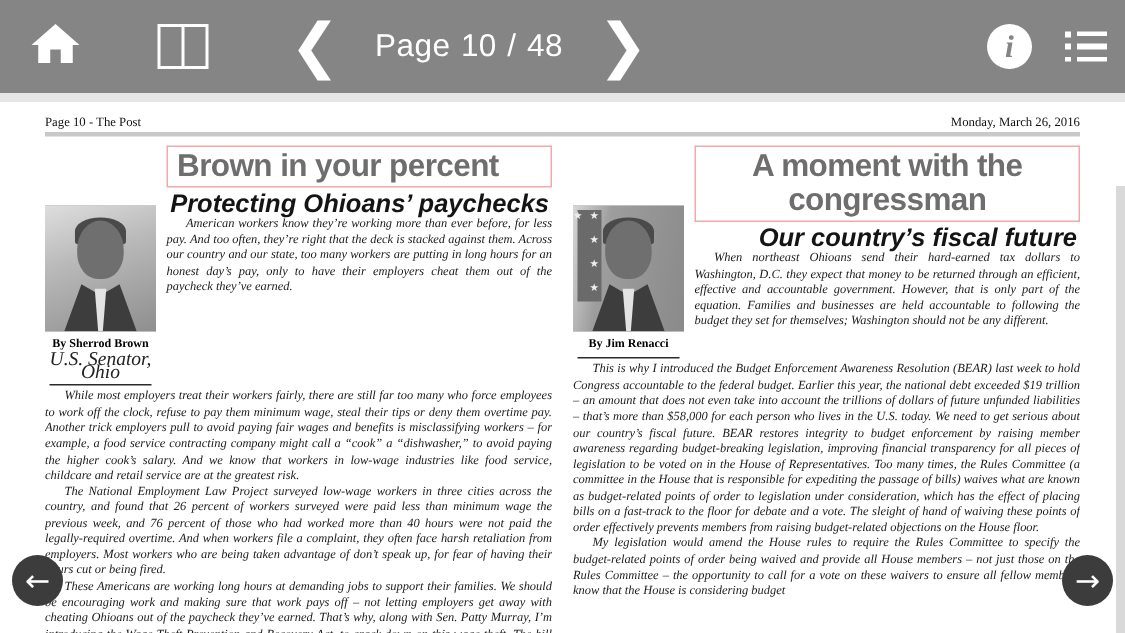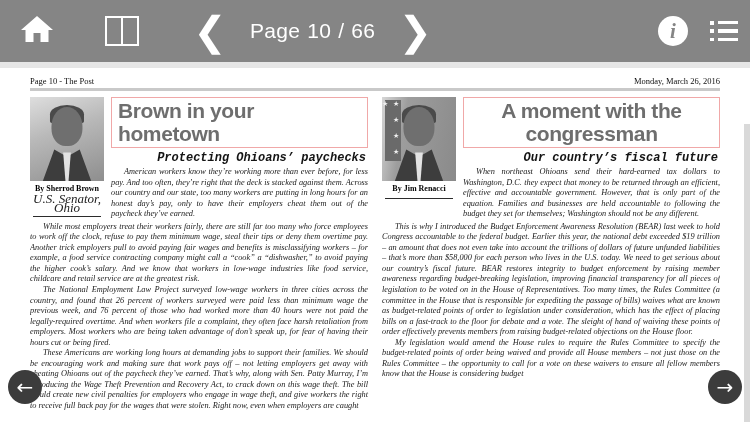--- a/index.html
+++ b/index.html
@@ -90,21 +90,21 @@
     font-size: 8.5px; color: #111;
     padding-bottom: 2px;
   }
   #folio-rule { height: 3px; background: #c9c9c9; margin-bottom: 6px; }
 
   #articles { display: flex; gap: 14px; }
   .article { width: 338px; position: relative; }
 
   .art-top { display: flex; gap: 7px; align-items: flex-start; }
 
-  .mug-col { width: 74px; flex: 0 0 74px; }
+  .mug-col { width: 74px; flex: 0 0 74px; margin-top: 40px; }
   .mug {
     width: 74px; height: 84px;
     background: #9a9a9a;
     position: relative; overflow: hidden;
     filter: grayscale(1);
   }
   
   .mug .bg { position: absolute; inset: 0; background:
       linear-gradient(160deg,#dedede 0%, #b9b9b9 40%, #8e8e8e 100%); }
   .mug .head {
@@ -165,23 +165,23 @@
   .headline {
     font-family: "Liberation Sans", sans-serif;
     font-weight: bold;
     font-size: 21px;
     line-height: 23px;
     color: #6e6e6e;
     letter-spacing: -0.4px;
   }
   .headline.center { text-align: center; }
   .subhead {
-    font-family: Liberation Mono, monospace;
+    font-family: Liberation Sans, sans-serif;
     font-style: italic; font-weight: bold;
-    font-size: 12px; line-height: 17px;
+    font-size: 17px; line-height: 17px;
     color: #141414;
     text-align: right;
     padding: 2px 2px 0 0;
   }
 
   .body-text {
     font-family: "Liberation Serif", serif;
     font-size: 8.3px;
     line-height: 10.55px;
     color: #1a1a1a;
@@ -235,21 +235,21 @@
   </div>
 
   <div class="tb-btn tb-prev">
     <span class="chev">❮</span>
   </div>
 
   <div id="page-indicator">
     <span>Page</span>
     <span>10</span>
     <span class="sep-num">/</span>
-    <span>66</span>
+    <span>48</span>
   </div>
 
   <div class="tb-btn tb-next">
     <span class="chev">❯</span>
   </div>
 
   <div style="flex:1"></div>
 
   <div class="tb-btn tb-info">
     <span class="info-icon">i</span>
@@ -299,21 +299,21 @@
             </div>
             <div class="byline">
               <div class="name">By Sherrod Brown</div>
               <div class="role">U.S. Senator, Ohio</div>
             </div>
             <div class="byline-rule"></div>
           </div>
 
           <div class="head-col">
             <div class="headline-box">
-              <div class="headline">Brown in your hometown</div>
+              <div class="headline">Brown in your percent</div>
             </div>
             <div class="subhead">Protecting Ohioans’ paychecks</div>
             <div class="body-text lead-text">
               <p>American workers know they’re working more than ever before, for less pay. And too often, they’re right that the deck is stacked against them. Across our country and our state, too many workers are putting in long hours for an honest day’s pay, only to have their employers cheat them out of the paycheck they’ve earned.</p>
             </div>
           </div>
         </div>
 
         <div class="body-text art-flow">
           <p>While most employers treat their workers fairly, there are still far too many who force employees to work off the clock, refuse to pay them minimum wage, steal their tips or deny them overtime pay. Another trick employers pull to avoid paying fair wages and benefits is misclassifying workers – for example, a food service contracting company might call a “cook” a “dishwasher,” to avoid paying the higher cook’s salary. And we know that workers in low-wage industries like food service, childcare and retail service are at the greatest risk.</p>

